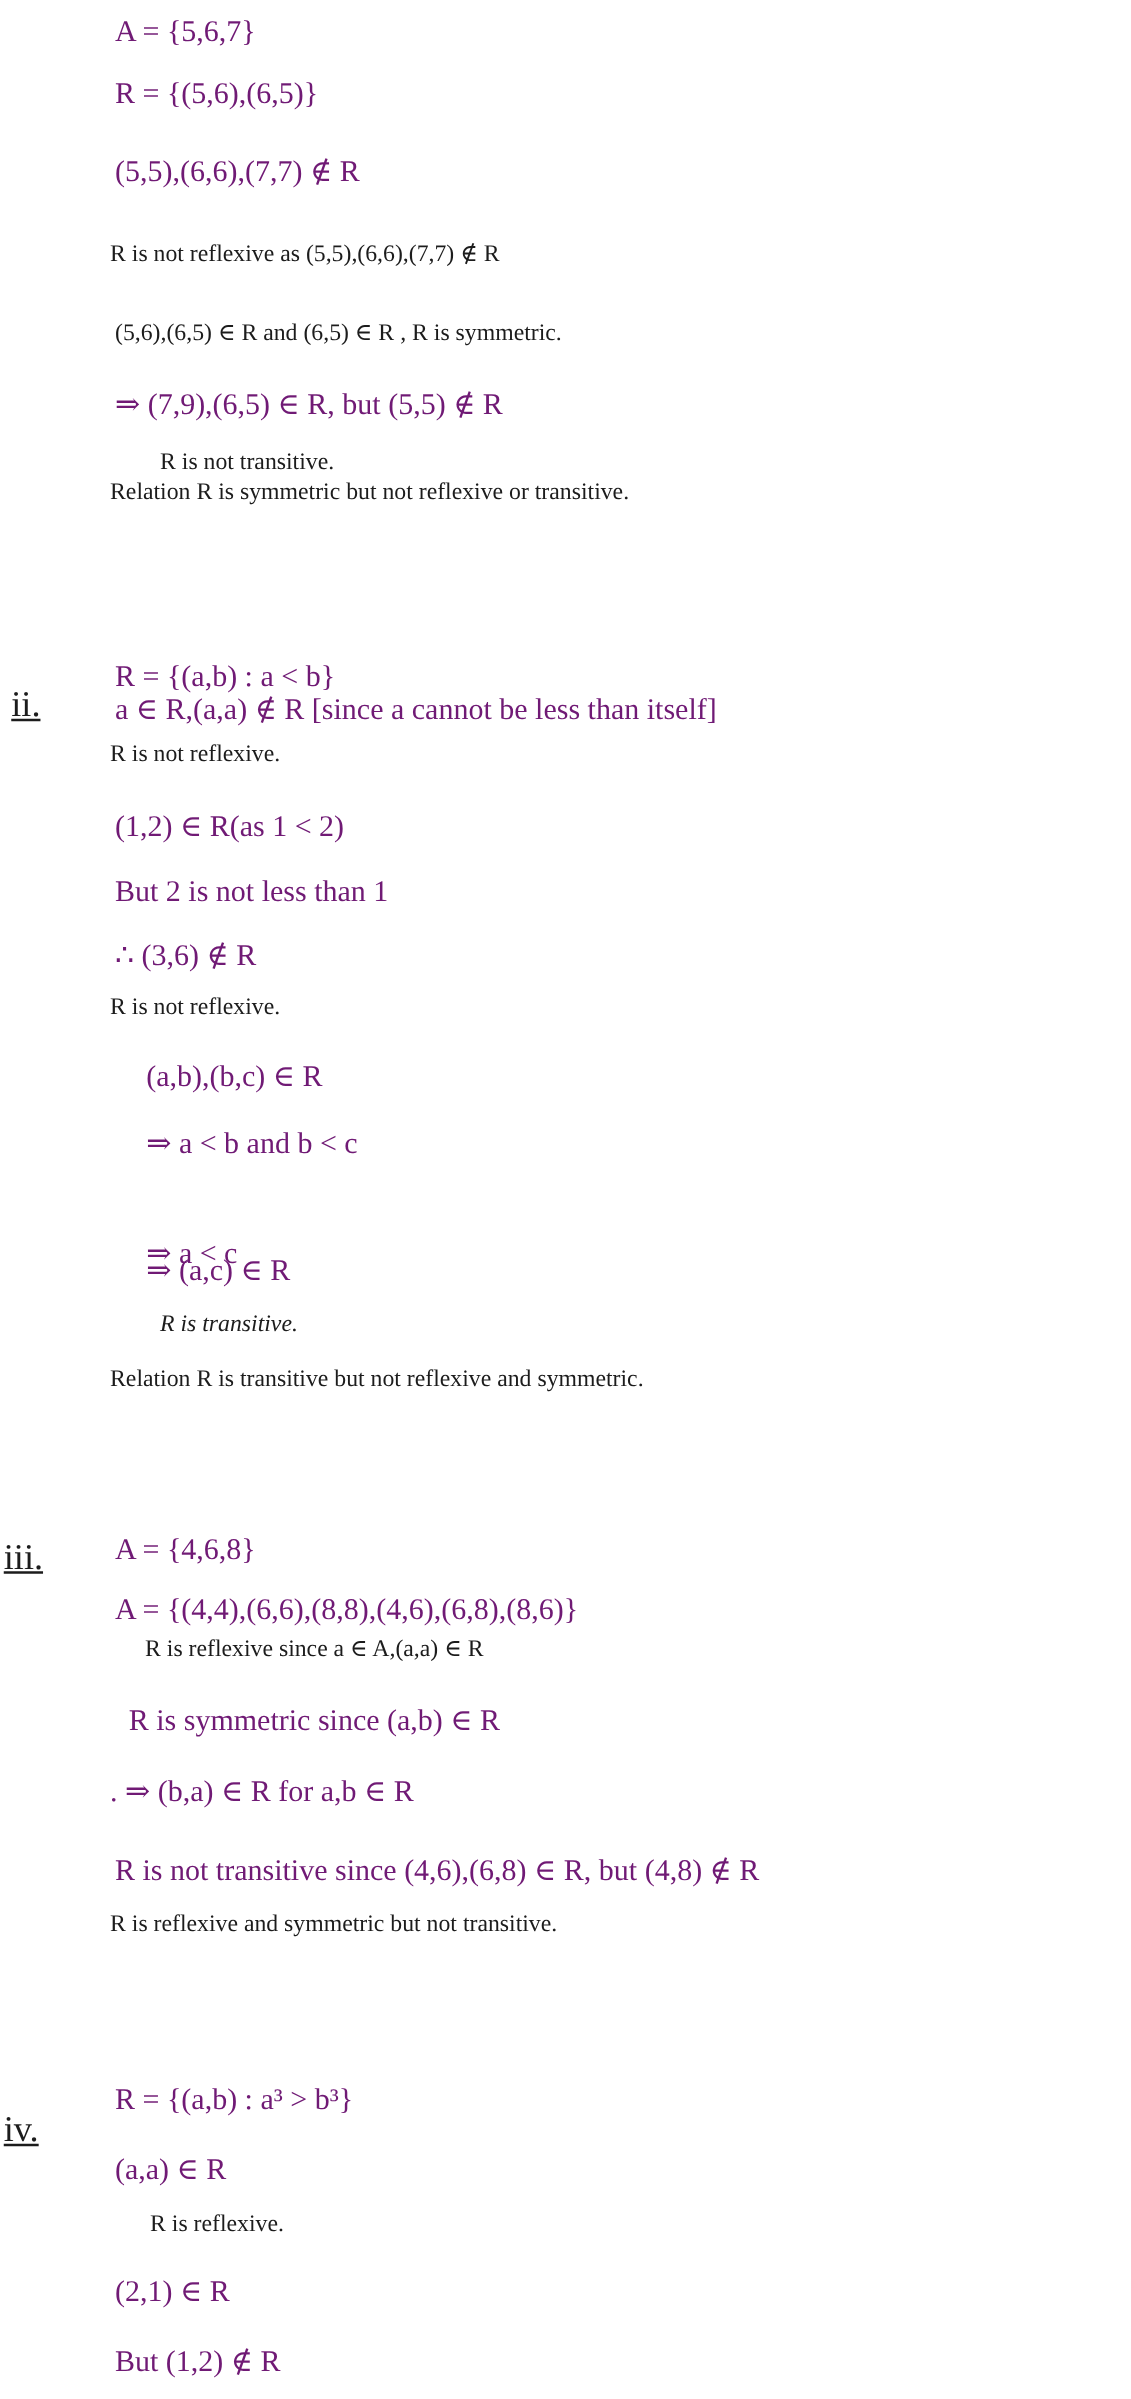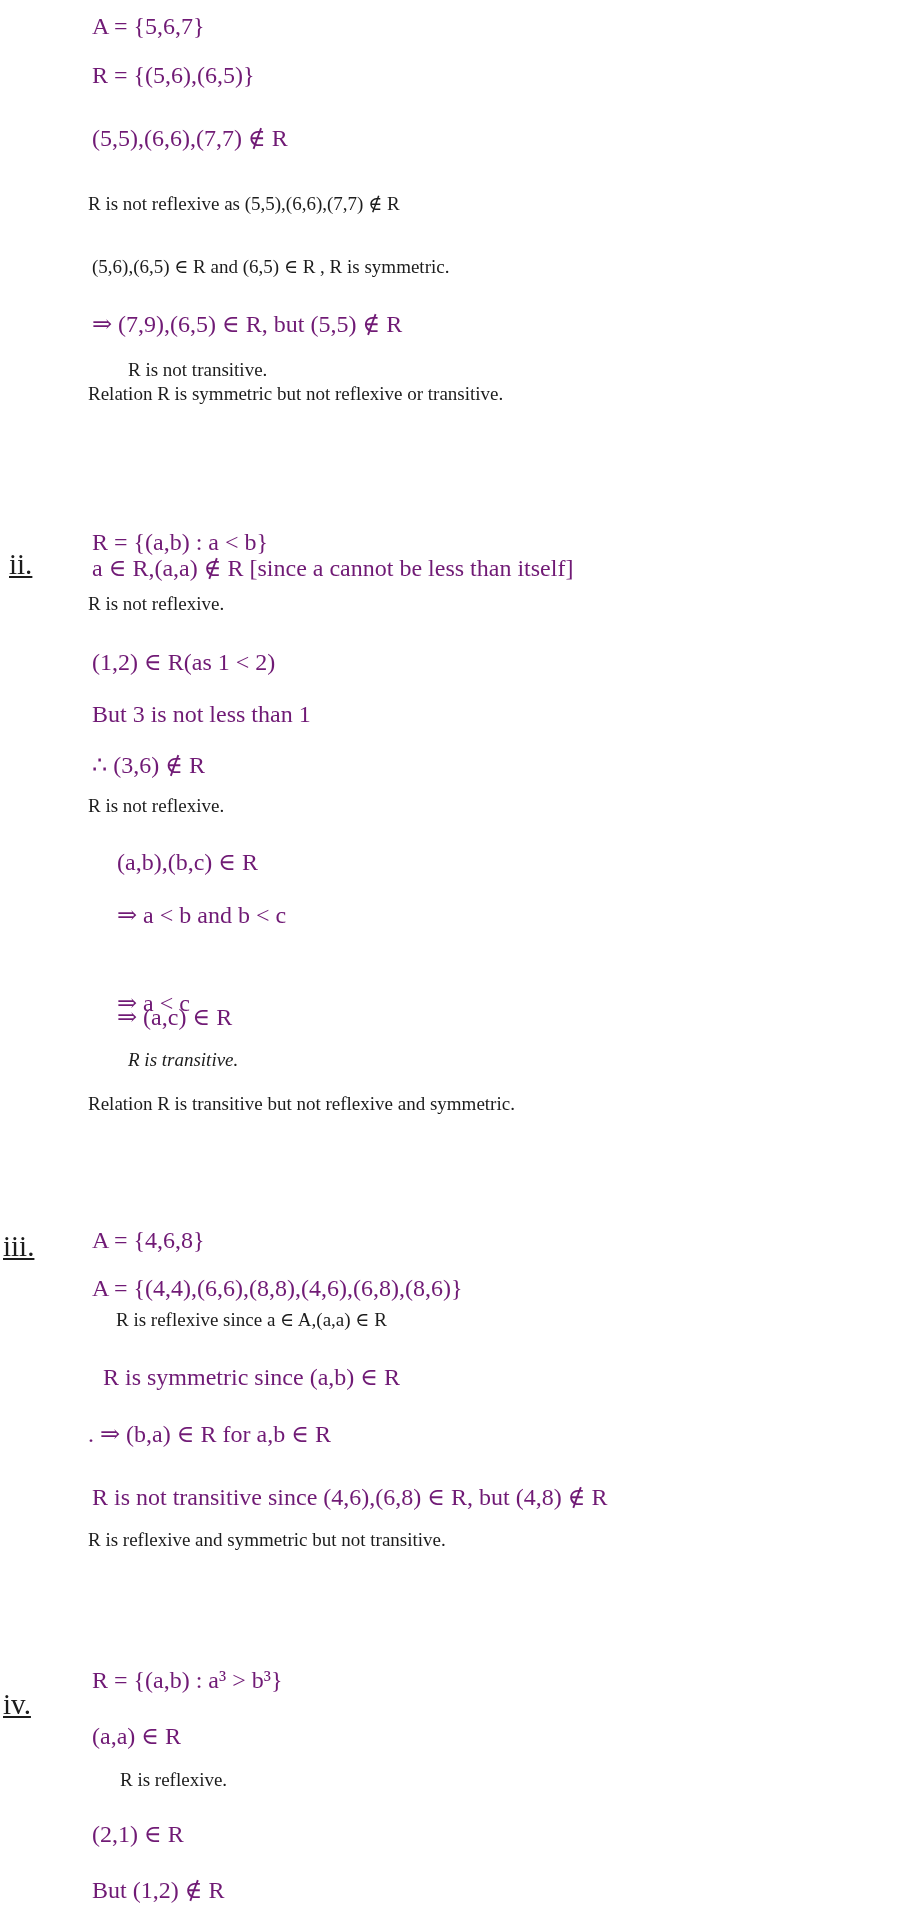--- a/index.html
+++ b/index.html
@@ -22,21 +22,21 @@
   <div class="line txt" style="left:128px;top:360px;">R is not transitive.</div>
   <div class="line txt" style="left:88px;top:384px;">Relation  R  is symmetric but not reflexive or transitive.</div>
 </div>
 
 <div>
   <div class="num" style="left:9px;top:548px;">ii.</div>
   <div class="line math" style="left:92px;top:530px;">R = {(a,b) : a &lt; b}</div>
   <div class="line math" style="left:92px;top:556px;">a ∈ R,(a,a) ∉ R  [since a cannot be less than itself]</div>
   <div class="line txt" style="left:88px;top:594px;">R is not reflexive.</div>
   <div class="line math" style="left:92px;top:650px;">(1,2) ∈ R(as 1 &lt; 2)</div>
-  <div class="line math" style="left:92px;top:702px;">But 3 is not less than 1</div>
+  <div class="line math" style="left:92px;top:702px;">But 2 is not less than 1</div>
   <div class="line math" style="left:92px;top:753px;">∴ (3,6) ∉ R</div>
   <div class="line txt" style="left:88px;top:796px;">R is not reflexive.</div>
   <div class="line math" style="left:117px;top:850px;">(a,b),(b,c) ∈ R</div>
   <div class="line math" style="left:117px;top:903px;">⇒ a &lt; b and b &lt; c</div>
   <div class="line math" style="left:117px;top:955px;margin-top:36px;">⇒ a &lt; c</div>
   <div class="line math" style="left:117px;top:1005px;">⇒ (a,c) ∈ R</div>
   <div class="line txt" style="left:128px;top:1050px;font-style:italic;">R is transitive.</div>
   <div class="line txt" style="left:88px;top:1094px;">Relation  R  is transitive but not reflexive and symmetric.</div>
 </div>
 

